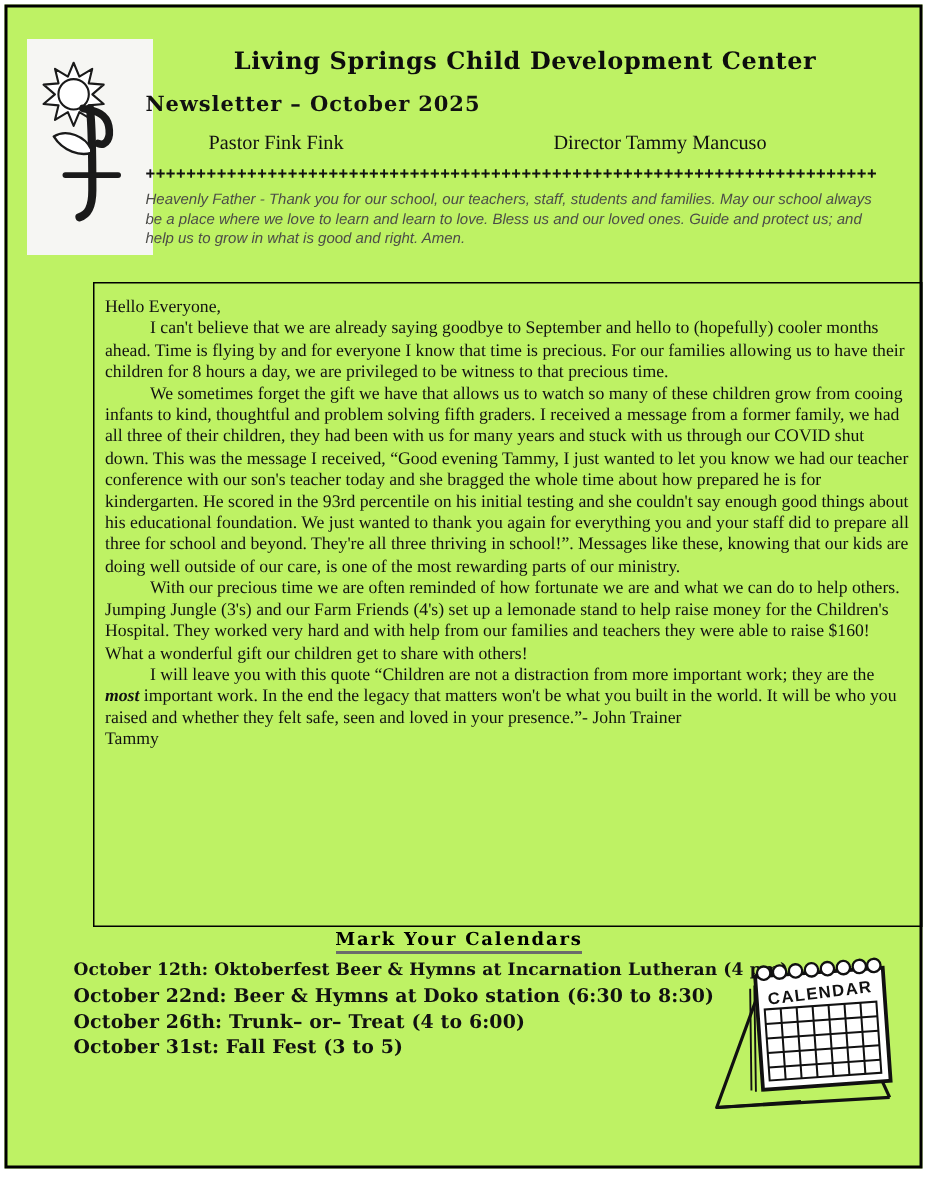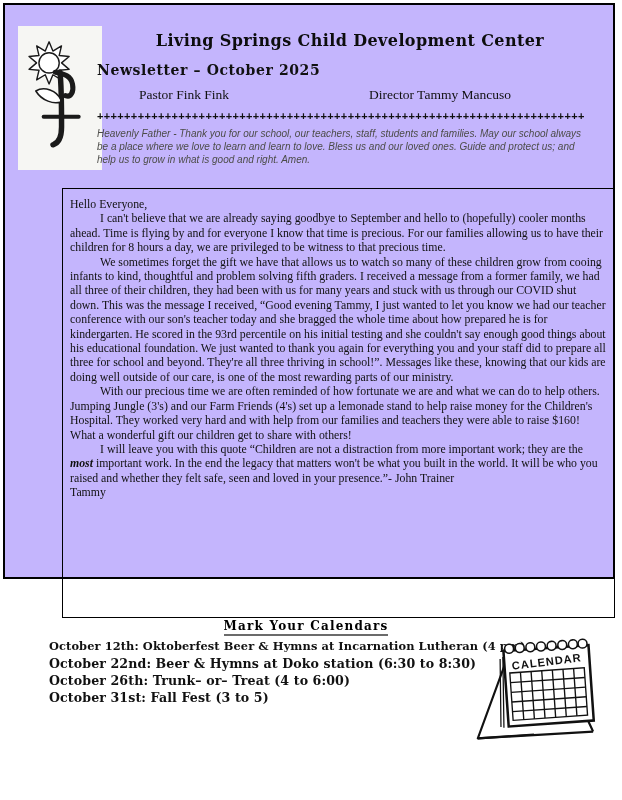--- a/index.html
+++ b/index.html
@@ -1,17 +1,17 @@
 <!DOCTYPE html>
 <html><head>
 <meta charset="utf-8">
 <style>
   html,body{margin:0;padding:0;background:#fff;}
   body{width:622px;height:800px;position:relative;font-family:"Liberation Serif",serif;color:#111;}
-  .page{position:absolute;left:3px;top:3px;width:612px;height:576px;border:2px solid #000;background:#c4b5fd;box-sizing:border-box;}
+  .page{position:absolute;left:3px;top:3px;width:612px;height:776px;border:2px solid #000;background:#bef264;box-sizing:border-box;}
 
   
   .logo-box{position:absolute;left:13px;top:21px;width:84px;height:144px;background:#f6f6f3;display:flex;align-items:center;justify-content:center;}
   .head-content{position:absolute;left:92px;top:18px;width:506px;}
   .title{margin:8px 0 0;text-align:center;font-family:"DejaVu Serif",serif;font-weight:600;font-size:16px;letter-spacing:.4px;color:#0d0d0d;}
   .subtitle{margin:12px 0 0;text-align:left;font-family:"DejaVu Serif",serif;font-weight:700;font-size:14px;letter-spacing:.6px;}
   .staff-row{position:relative;height:16px;margin-top:9px;font-family:"Liberation Serif",serif;font-size:13.5px;}
   .staff-row .pastor{position:absolute;left:42px;top:0;}
   .staff-row .director{position:absolute;left:272px;top:0;}
   .plus-divider{margin-top:7px;font-family:"Liberation Sans",sans-serif;font-weight:bold;font-size:11px;letter-spacing:.35px;white-space:nowrap;overflow:hidden;width:494px;}

